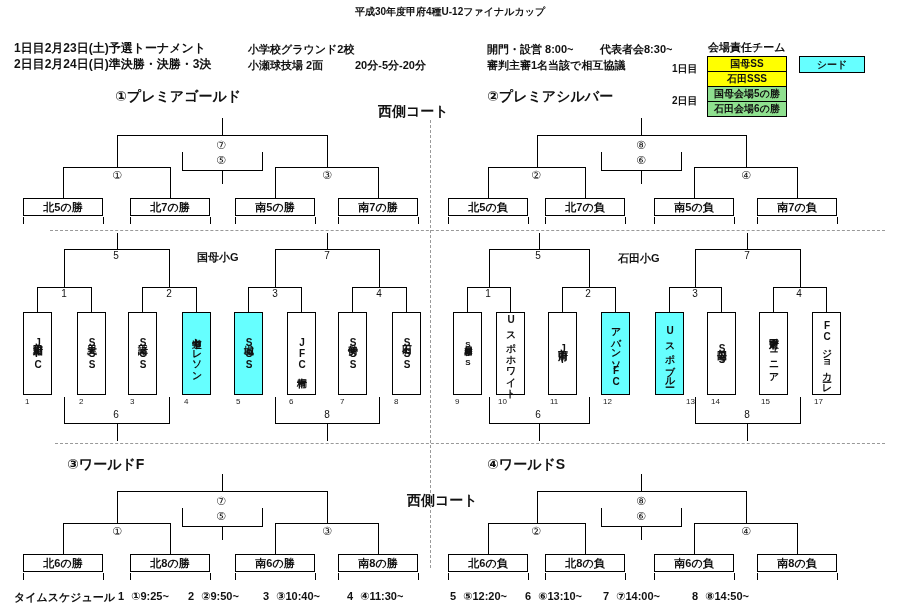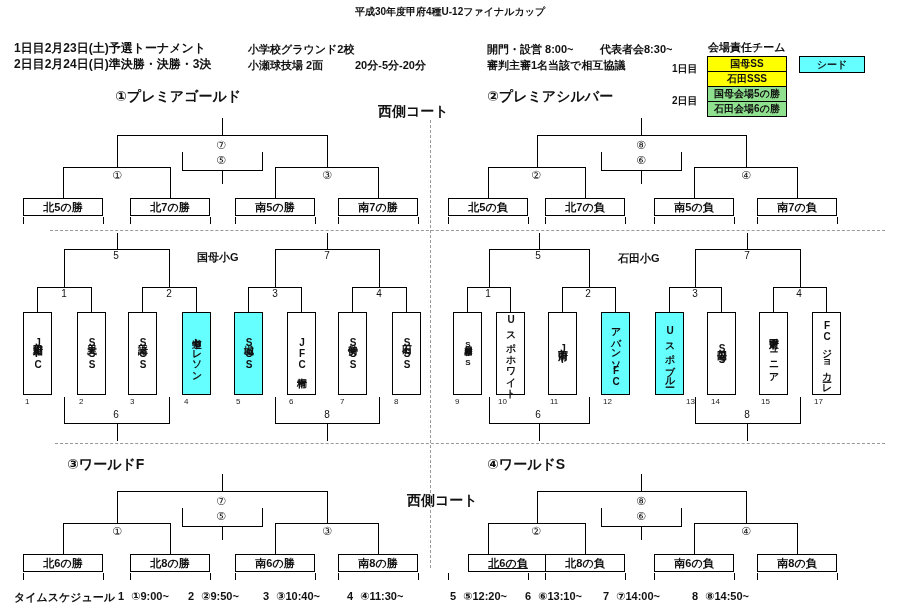--- a/index.html
+++ b/index.html
@@ -113,21 +113,21 @@
 <div class="slot" style="left:448px; top:198px;">北5の負</div>
 <div class="slot" style="left:545px; top:198px;">北7の負</div>
 <div class="slot" style="left:654px; top:198px;">南5の負</div>
 <div class="slot" style="left:757px; top:198px;">南7の負</div>
 
 <div class="slot" style="left:23px;  top:554px;">北6の勝</div>
 <div class="slot" style="left:130px; top:554px;">北8の勝</div>
 <div class="slot" style="left:235px; top:554px;">南6の勝</div>
 <div class="slot" style="left:338px; top:554px;">南8の勝</div>
 
-<div class="slot" style="left:468px; top:554px;text-decoration:underline;">北6の負</div>
+<div class="slot" style="left:448px; top:554px;">北6の負</div>
 <div class="slot" style="left:545px; top:554px;">北8の負</div>
 <div class="slot" style="left:654px; top:554px;">南6の負</div>
 <div class="slot" style="left:757px; top:554px;">南8の負</div>
 
 <div class="gnum" style="left:116px; top:250px;">5</div>
 <div class="gnum" style="left:327px; top:250px;">7</div>
 <div class="gnum" style="left:64px;  top:288px;">1</div>
 <div class="gnum" style="left:169px; top:288px;">2</div>
 <div class="gnum" style="left:275px; top:288px;">3</div>
 <div class="gnum" style="left:379px; top:288px;">4</div>
@@ -173,21 +173,21 @@
 <div class="idx" style="left:550px;">11</div>
 <div class="idx" style="left:603px;">12</div>
 <div class="idx" style="left:686px;">13</div>
 <div class="idx" style="left:711px;">14</div>
 <div class="idx" style="left:761px;">15</div>
 <div class="idx" style="left:814px;">17</div>
 
 <div class="lbl t11" style="left:14px; top:590px;">タイムスケジュール</div>
 <div class="sched-item" style="left:118px;">
     <span>1</span>
-    <span>①9:00~</span>
+    <span>①9:25~</span>
   </div>
 <div class="sched-item" style="left:188px;">
     <span>2</span>
     <span>②9:50~</span>
   </div>
 <div class="sched-item" style="left:263px;">
     <span>3</span>
     <span>③10:40~</span>
   </div>
 <div class="sched-item" style="left:347px;">

